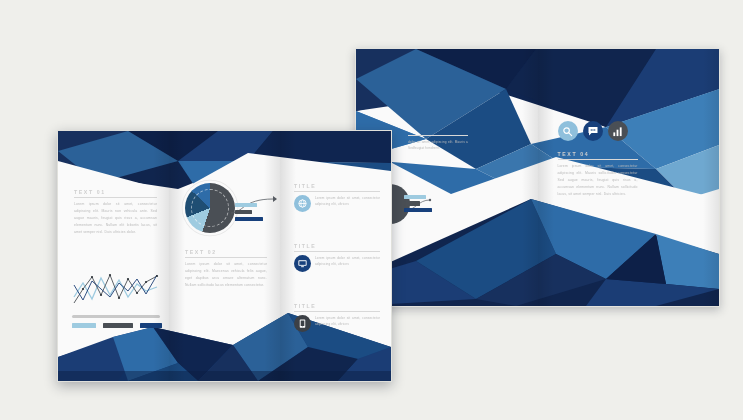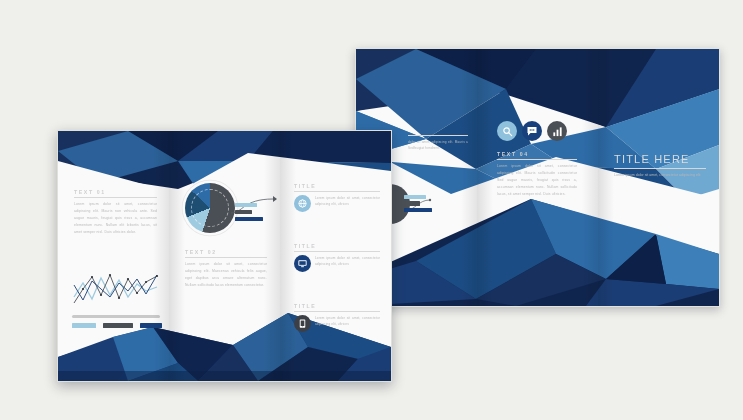--- a/index.html
+++ b/index.html
@@ -165,28 +165,20 @@
         </div>
 
         <div style="position:absolute;left:20px;top:102px;width:80px;">
           <div class="hd">TEXT 04</div>
           <div class="rule"></div>
           <div class="lipsum">Lorem ipsum dolor sit amet, consectetur adipiscing elit. Mauris sollicitudin consectetur Sed augue mauris, feugiat quis risus a, accumsan elementum nunc. Nullam sollicitudo lacus, sit amet semper nisl. Duis ultricies.</div>
         </div>
         <div class="fold b" style="right:0;"></div>
       </div>
 
-      <div class="panel">
-        <div class="fold a" style="left:0;"></div>
-        <div style="position:absolute;left:16px;top:104px;width:92px;">
-          <div class="bigtitle">TITLE HERE</div>
-          <div class="bigrule"></div>
-          <div class="subtxt">Lorem ipsum dolor sit amet, consectetur adipiscing elit</div>
-        </div>
-      </div>
     </div>
   </div>
 
   <div class="sheet front">
 
     <svg class="poly" viewBox="0 0 333 250" preserveAspectRatio="none">
       <defs>
           <clipPath id="fclip">
             <rect x="0" y="0" width="333" height="250"></rect>
           </clipPath>

